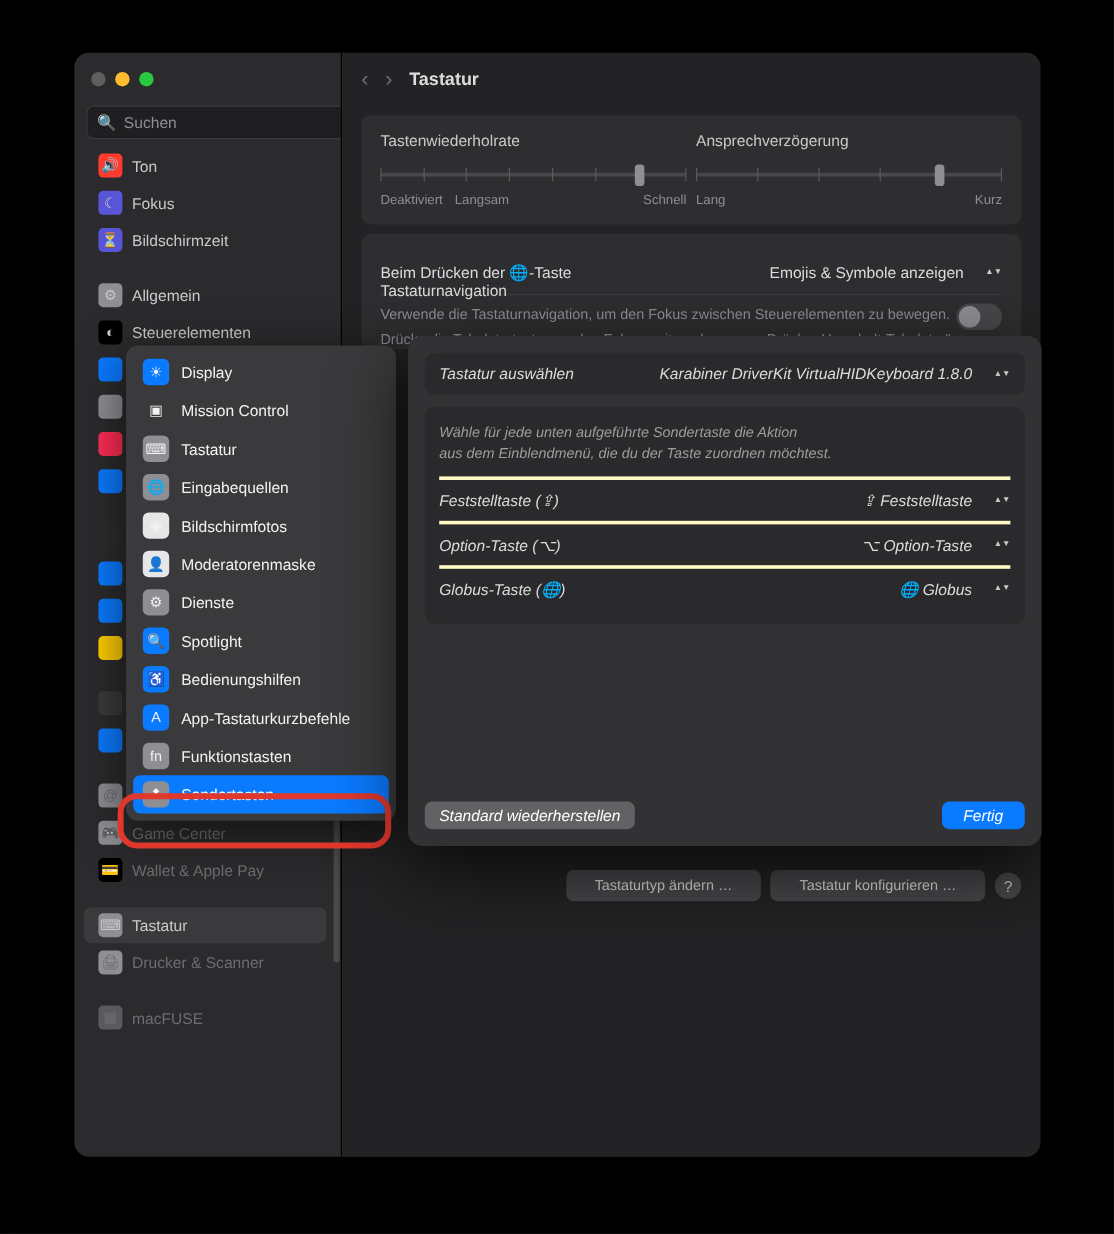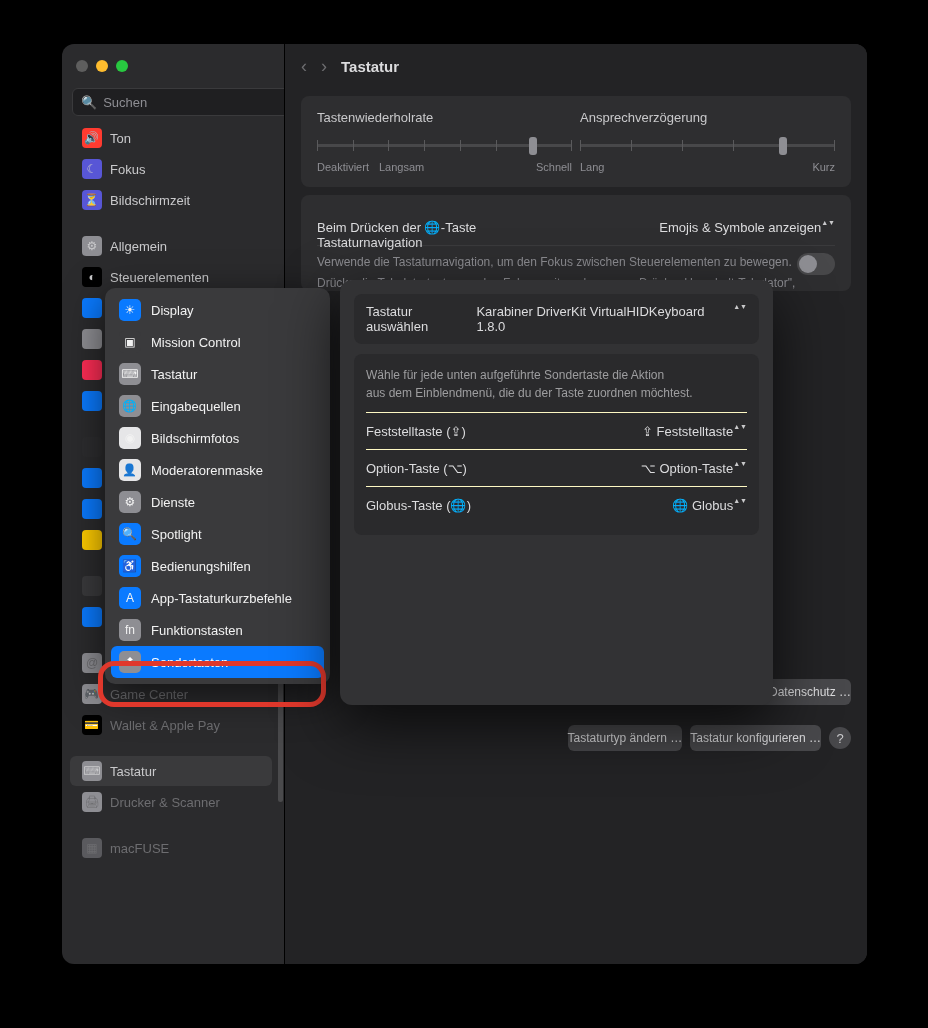--- a/index.html
+++ b/index.html
@@ -44,52 +44,52 @@
 }
 .slider-track { position:relative; height:20px; margin-top:10px;}
 .slider-track .line { position:absolute; top:9px; left:0; right:0; height:3px; background:#48484a; border-radius:2px;}
 .slider-track .tick { position:absolute; top:5px; width:1px; height:11px; background:#5a5a5c;}
 .slider-track .knob { position:absolute; top:2px; width:8px; height:18px; background:#8e8e93; border-radius:3px;}
 .small-row { display:flex; justify-content:space-between; font-size:11px; color:#8e8e93; margin-top:6px; gap:20px;}
 .two-col { display:flex; gap:8px; }
 .two-col > div { flex:1; }
 .prow { display:flex; justify-content:space-between; align-items:center; height:36px; font-size:13px; color:#dcdcde; border-top:1px solid #3a3a3c;}
 .prow:first-child { border:none; }
-.pval { display:flex; gap:0; color:#dcdcde;}
+.pval { display:flex; align-items:center; gap:18px; color:#dcdcde;}
 .updn { display:inline-flex; flex-direction:column; font-size:7px; color:#c9c9cb; line-height:6px;}
 .toggle { width:38px; height:22px; background:#48484a; border-radius:11px; position:relative;}
 .toggle::after { content:""; position:absolute; width:18px; height:18px; border-radius:50%; background:#8e8e93; top:2px; left:2px;}
 .desc { font-size:12px; color:#8e8e93; margin-top:4px; line-height:1.45;}
-.pill-btn { display:inline-flex; align-items:center; height:26px; padding:0 0; background:#48484b; color:#dcdcde; font-size:12px; border-radius:6px; gap:4px;}
+.pill-btn { display:inline-flex; align-items:center; height:26px; padding:0 24px; background:#48484b; color:#dcdcde; font-size:12px; border-radius:6px; gap:4px;}
 .help-circ { width:22px; height:22px; border-radius:50%; background:#48484b; color:#c9c9cb; display:inline-flex; align-items:center; justify-content:center; font-size:13px;}
 .bottom-row { display:flex; justify-content:flex-end; gap:8px; padding:10px 16px; align-items:center;}
 
 
 .popmenu {
   position:absolute; left:105px; top:288px; width:225px;
   background:#3a3a3c; border-radius:10px; padding:6px;
   box-shadow: 0 10px 40px rgba(0,0,0,0.6);
 }
 .pm-item { display:flex; align-items:center; gap:10px; height:32px; padding:0 8px; font-size:13px; color:#f2f2f2; border-radius:6px;}
 .pm-item.sel { background:#0a7aff; color:#fff; }
 .pm-ico { width:22px; height:22px; border-radius:5px; background:#5a5a5e; display:flex; align-items:center; justify-content:center; font-size:12px; flex-shrink:0;}
 .hl-ring { position:absolute; left:98px; top:661px; width:228px; height:46px; border:5px solid #e0382c; border-radius:16px; pointer-events:none;}
 
 
 .sheet {
-  position:absolute; left:340px; top:280px; width:433px; height:425px;
+  position:absolute; left:340px; top:280px; width:528px; height:425px;
   background:#323234; border-radius:12px;
   box-shadow: 0 20px 60px rgba(0,0,0,0.7);
-  display:flex; flex-direction:column;
+  display:flex; flex-direction:column;font-style:italic;
 }
 .sheet-inner { padding:14px; flex:1; display:flex; flex-direction:column;}
 .sheet-sel { display:flex; align-items:center; justify-content:space-between; background:#2a2a2c; border-radius:8px; padding:10px 12px; font-size:13px; color:#dcdcde;}
 .sheet-box { background:#2a2a2c; border-radius:8px; padding:12px; margin-top:10px; font-size:13px; color:#dcdcde;}
 .sheet-desc { font-size:12px; color:#9e9ea0; line-height:1.5; margin-bottom:10px;}
-.krow { display:flex; justify-content:space-between; align-items:center; height:37px; border-top:1px solid #fef9c3;}
+.krow { display:flex; justify-content:space-between; align-items:center; height:37px; border-top:3px solid #fef9c3;}
 .krow:first-of-type { border-top:1px solid #3a3a3c;}
 .sheet-foot { display:flex; justify-content:space-between; padding:10px 14px 14px; align-items:center; }
 .btn-gray { background:#626264; color:#fff; font-size:13px; padding:4px 12px; border-radius:6px;}
 .btn-blue { background:#0a7aff; color:#fff; font-size:13px; padding:4px 18px; border-radius:6px;}
 </style>
 </head>
 <body>
 
 <div class="window">
   <div class="titlebar">
@@ -356,13 +356,17 @@
         </div>
         <div class="krow">
           <span>Globus-Taste (🌐)</span>
           <span class="pval">
             <span>🌐 Globus</span>
             <span class="updn">▲▼</span>
           </span>
         </div>
       </div>
   </div>
+  <div class="sheet-foot">
+    <span class="btn-gray">Standard wiederherstellen</span>
+    <span class="btn-blue">Fertig</span>
+  </div>
 </div>
 
 </body></html>

